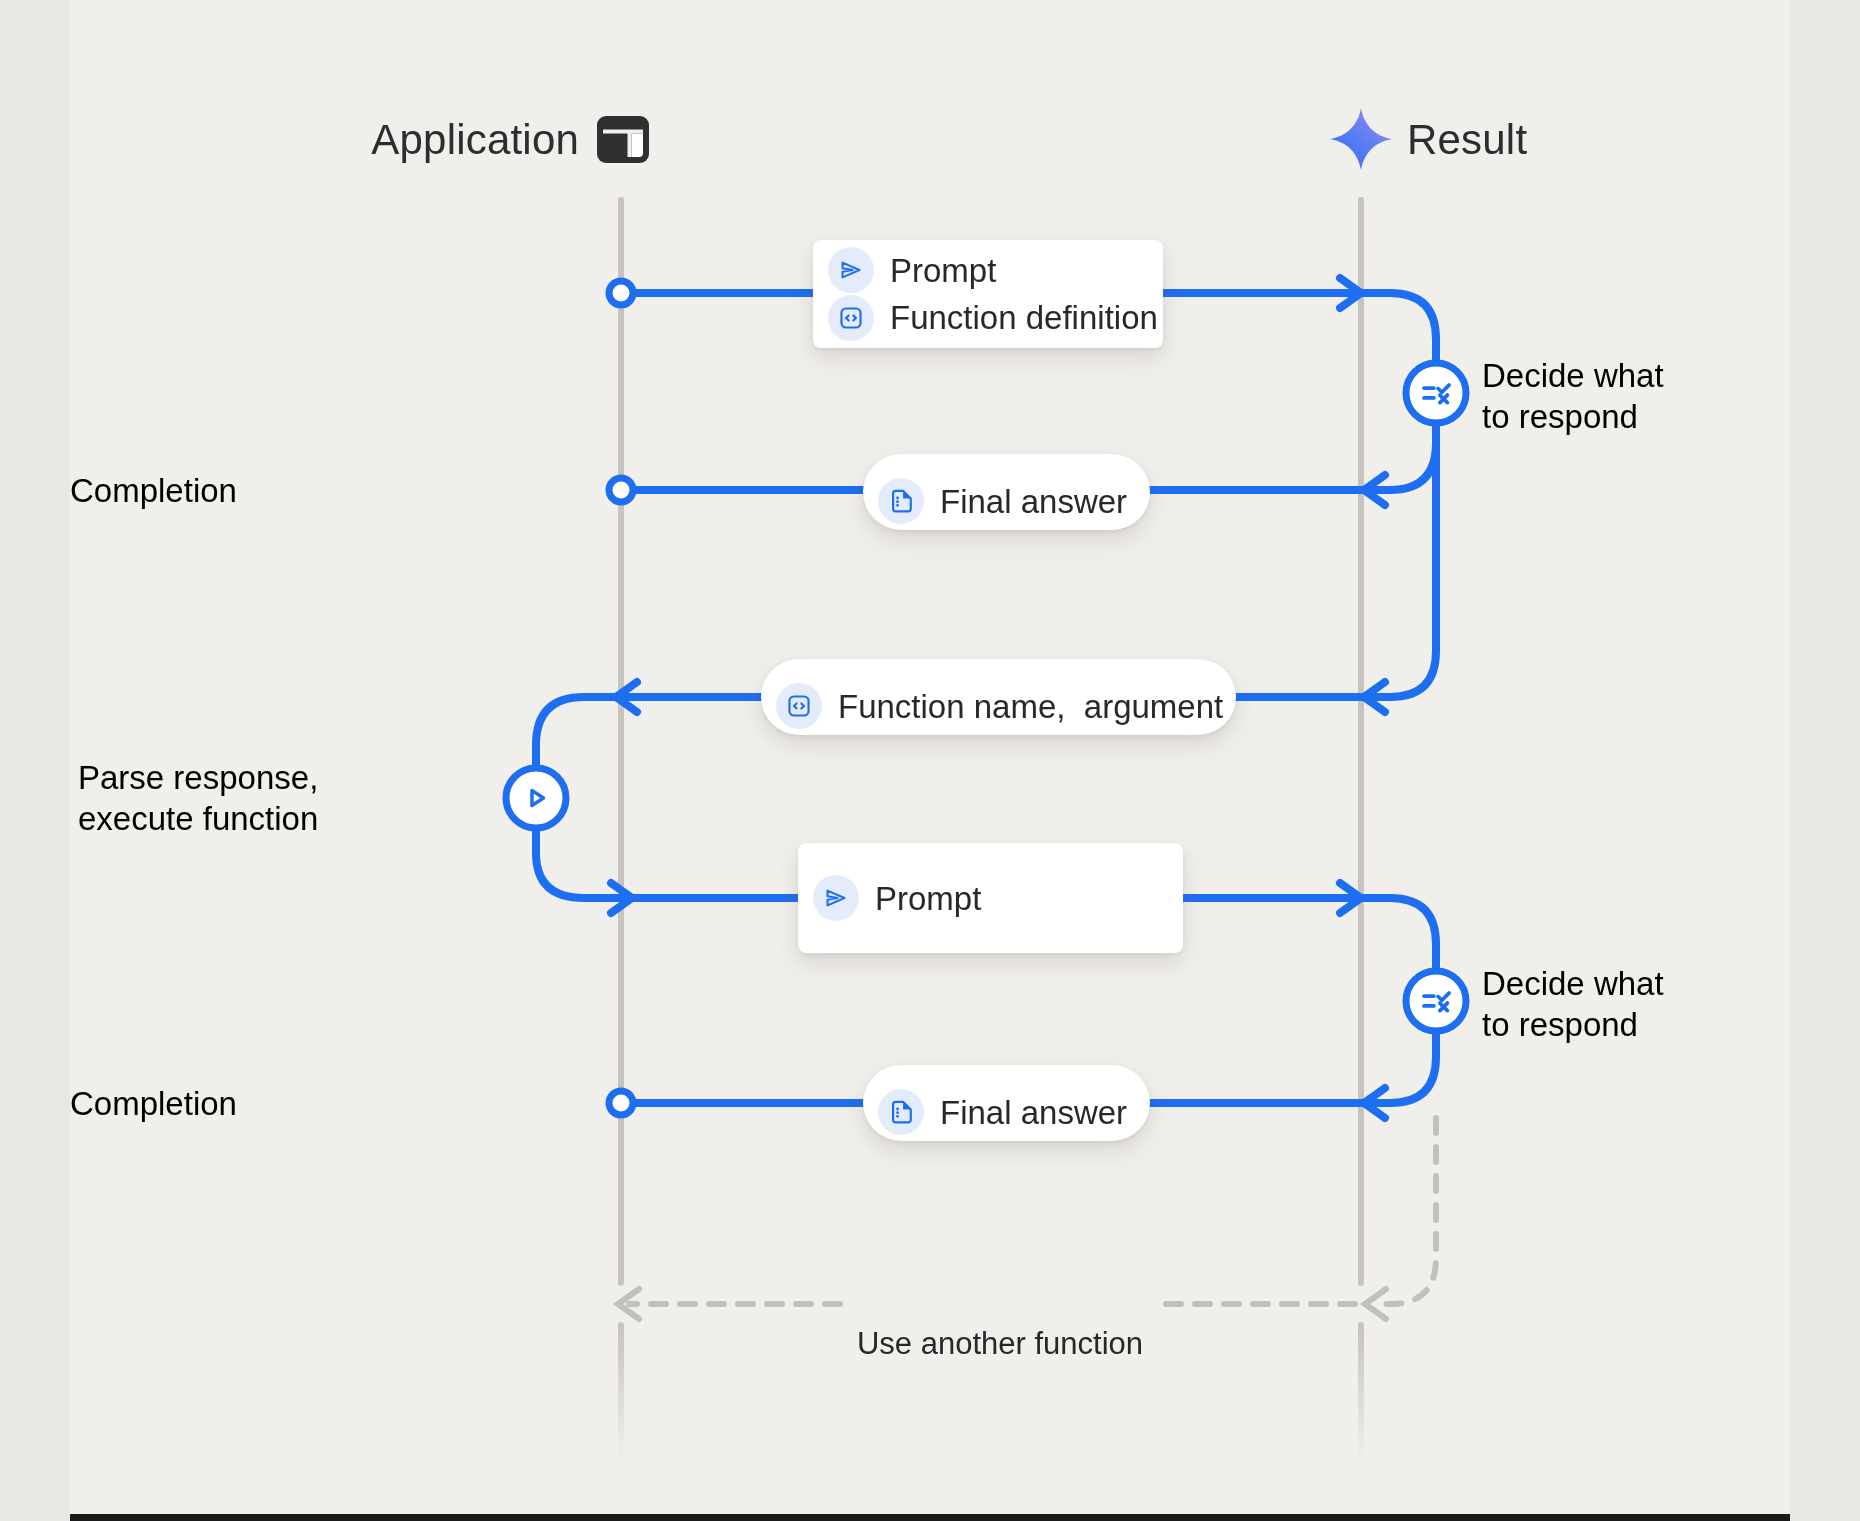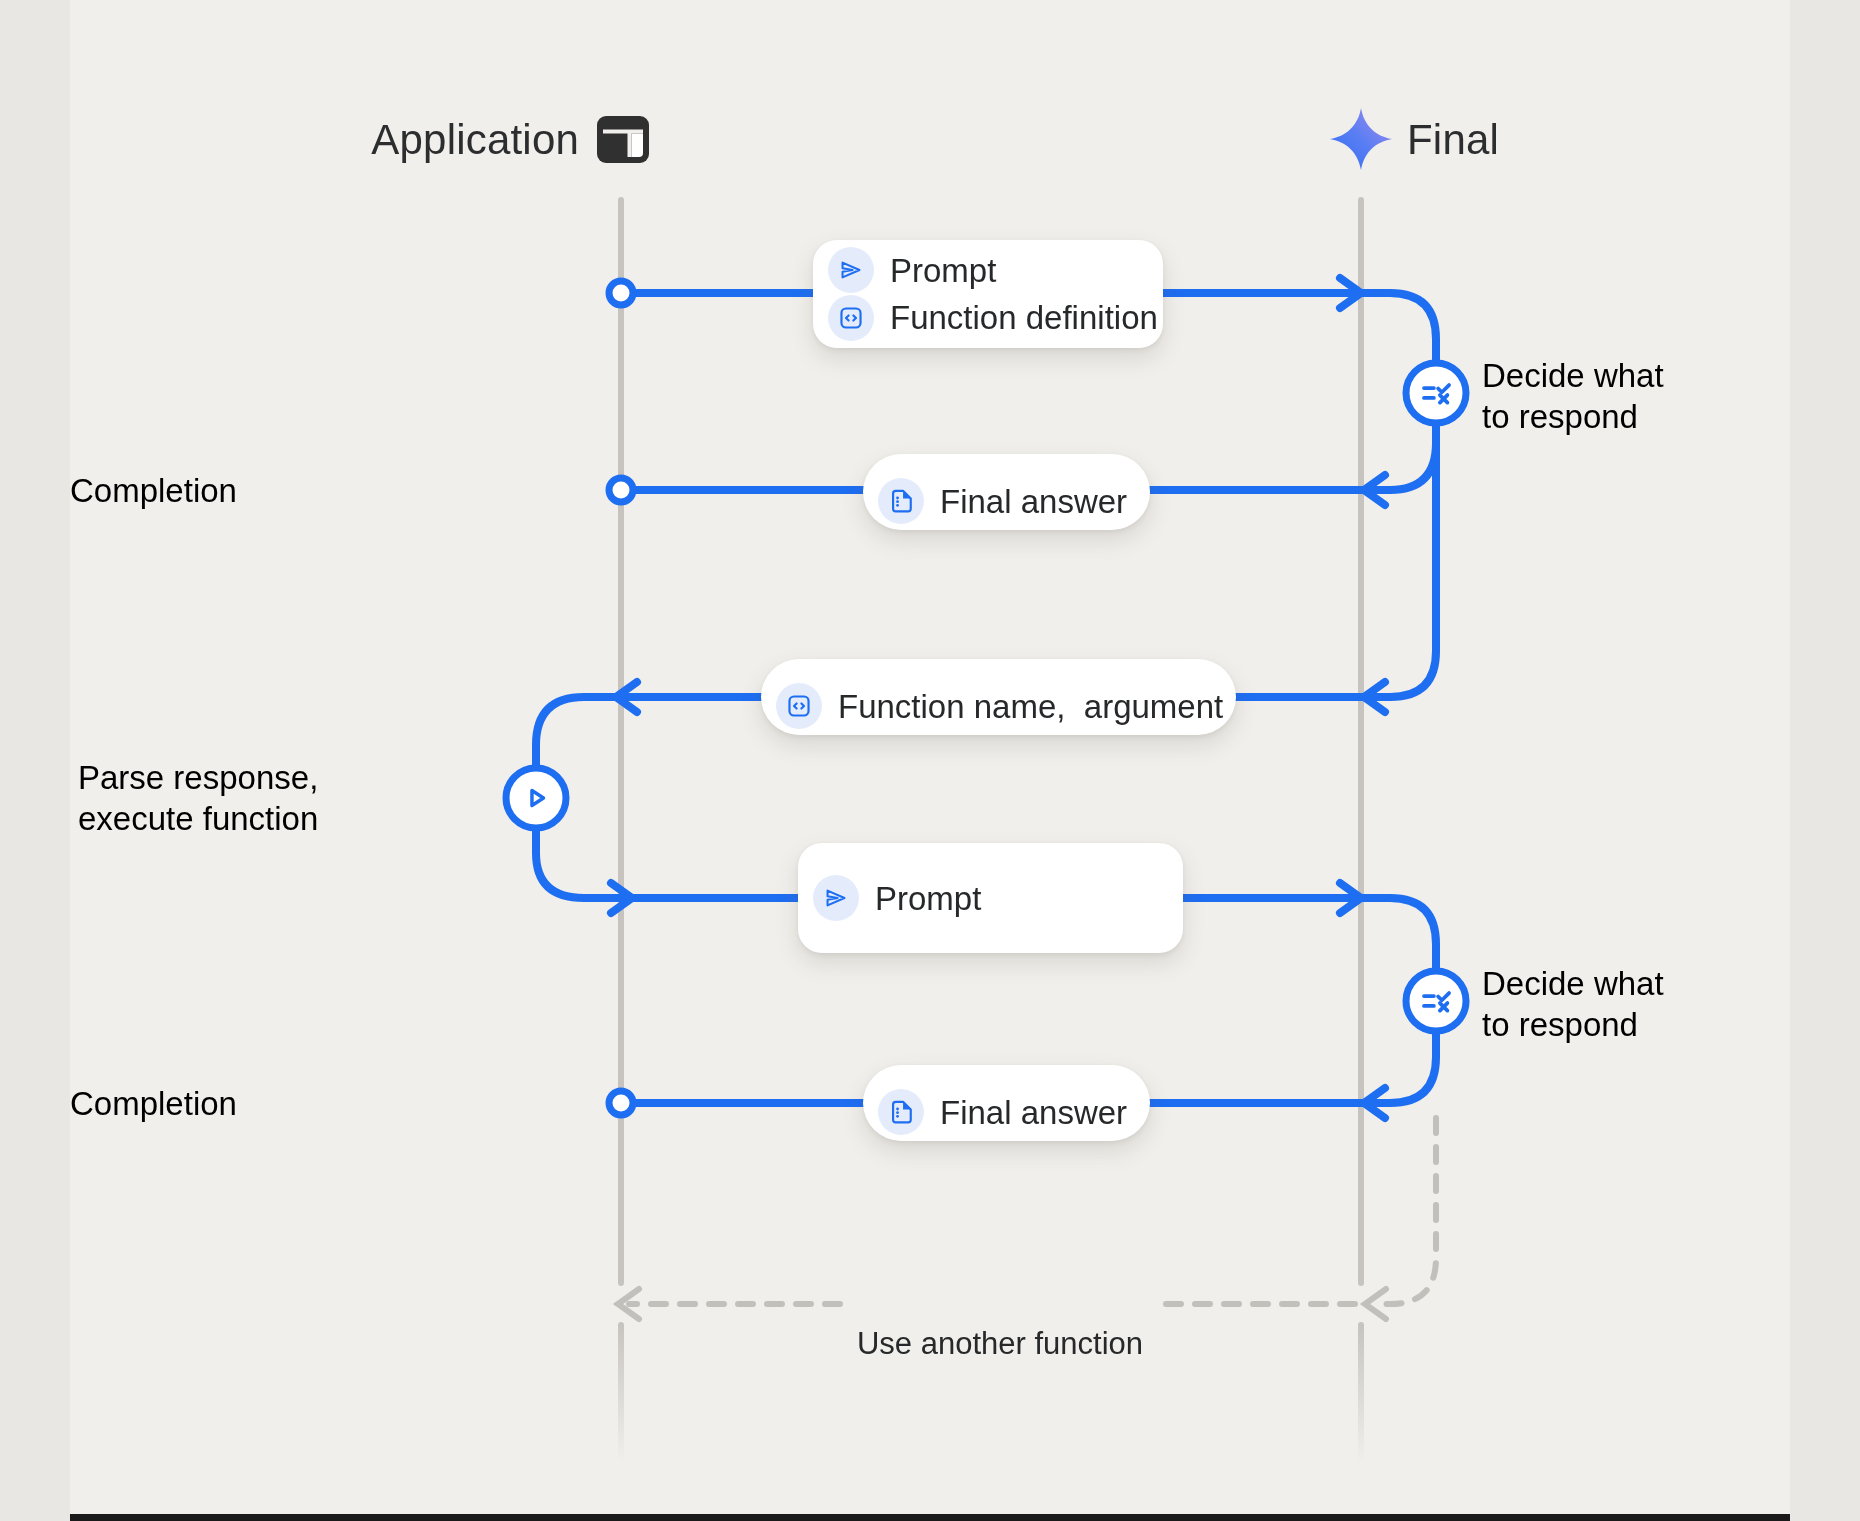--- a/index.html
+++ b/index.html
@@ -12,21 +12,21 @@
   .abs{position:absolute;}
   svg.wire{position:absolute;left:0;top:0;}
 
   
   .hdr-text{font-size:42px;font-weight:500;color:#2b2d2f;letter-spacing:.2px;}
   .hdr-app{left:0;top:116px;width:509px;text-align:right;}
   .hdr-gem{left:1337px;top:116px;}
 
   
   .card{
-    background:#ffffff;border-radius:24px;
+    background:#ffffff;border-radius:8px;
     box-shadow:0 10px 22px rgba(95,90,80,.16),0 2px 5px rgba(60,60,55,.08);
     display:flex;flex-direction:column;justify-content:space-evenly;
     padding:6px 18px 6px 15px;box-sizing:border-box;
   }
   .card.pill{border-radius:38px;justify-content:flex-end;}
   .card-row{display:flex;align-items:center;gap:16px;}
   .chip{
     width:46px;height:46px;border-radius:50%;background:#e4ecfc;flex:0 0 auto;
     display:flex;align-items:center;justify-content:center;
   }
@@ -139,21 +139,21 @@
 
     <g transform="translate(527,116)">
       <rect x="0" y="0" width="52" height="47" rx="9" fill="#303030"></rect>
       <path d="M6 15.5 H46" stroke="#f1efeb" stroke-width="4"></path>
       <path d="M32.5 15.5 V41" stroke="#f1efeb" stroke-width="4"></path>
       <path d="M34.5 17.5 h11.5 v19.5 a4 4 0 0 1 -4 4 h-7.5 z" fill="#ffffff"></path>
     </g>
   </svg>
 
   <div class="abs hdr-text hdr-app">Application</div>
-  <div class="abs hdr-text hdr-gem">Final</div>
+  <div class="abs hdr-text hdr-gem">Result</div>
 
   <div class="abs card" style="left:743px;top:240px;width:350px;height:108px;">
     <div class="card-row">
       <span class="chip">
         <svg width="26" height="26" viewBox="0 0 24 24" stroke="#1e6ef2" stroke-width="1.9" fill="none" stroke-linejoin="round">
           <path d="M4.2 5.2 L19.8 12 L4.2 18.8 L4.2 13.6 L13.5 12 L4.2 10.4 Z"></path>
         </svg>
       </span>
       <span class="card-label">Prompt</span>
     </div>

